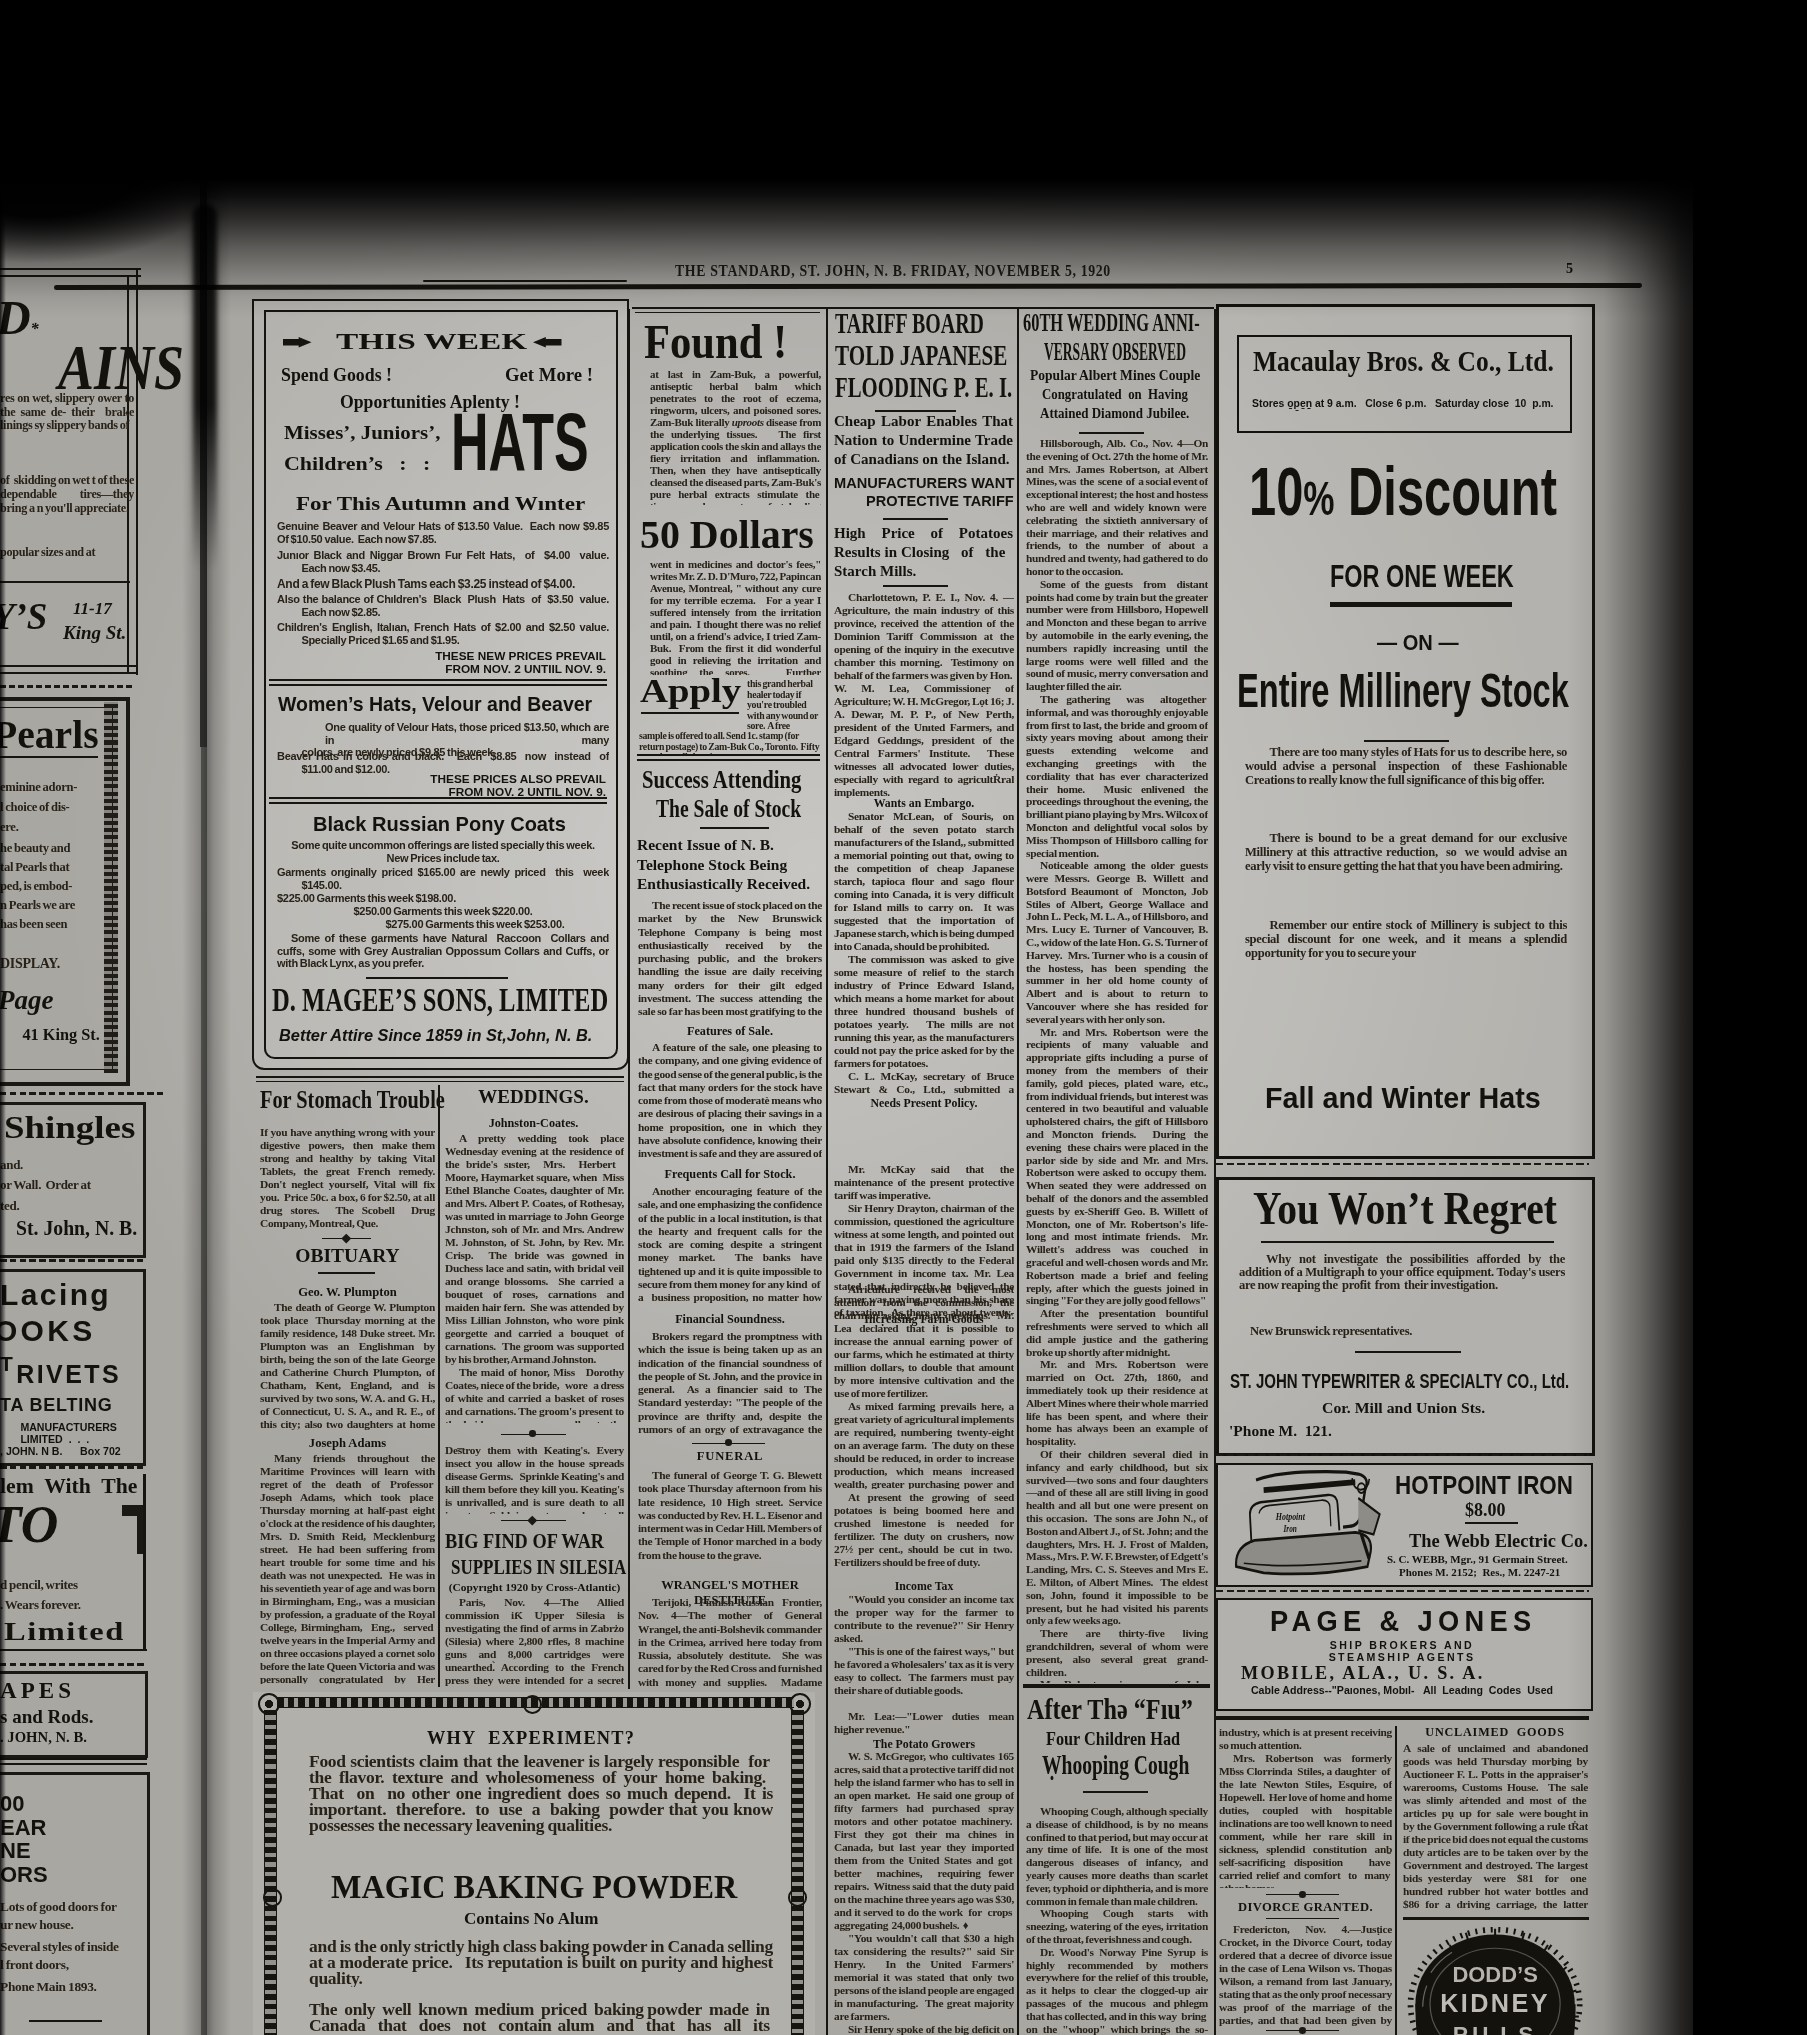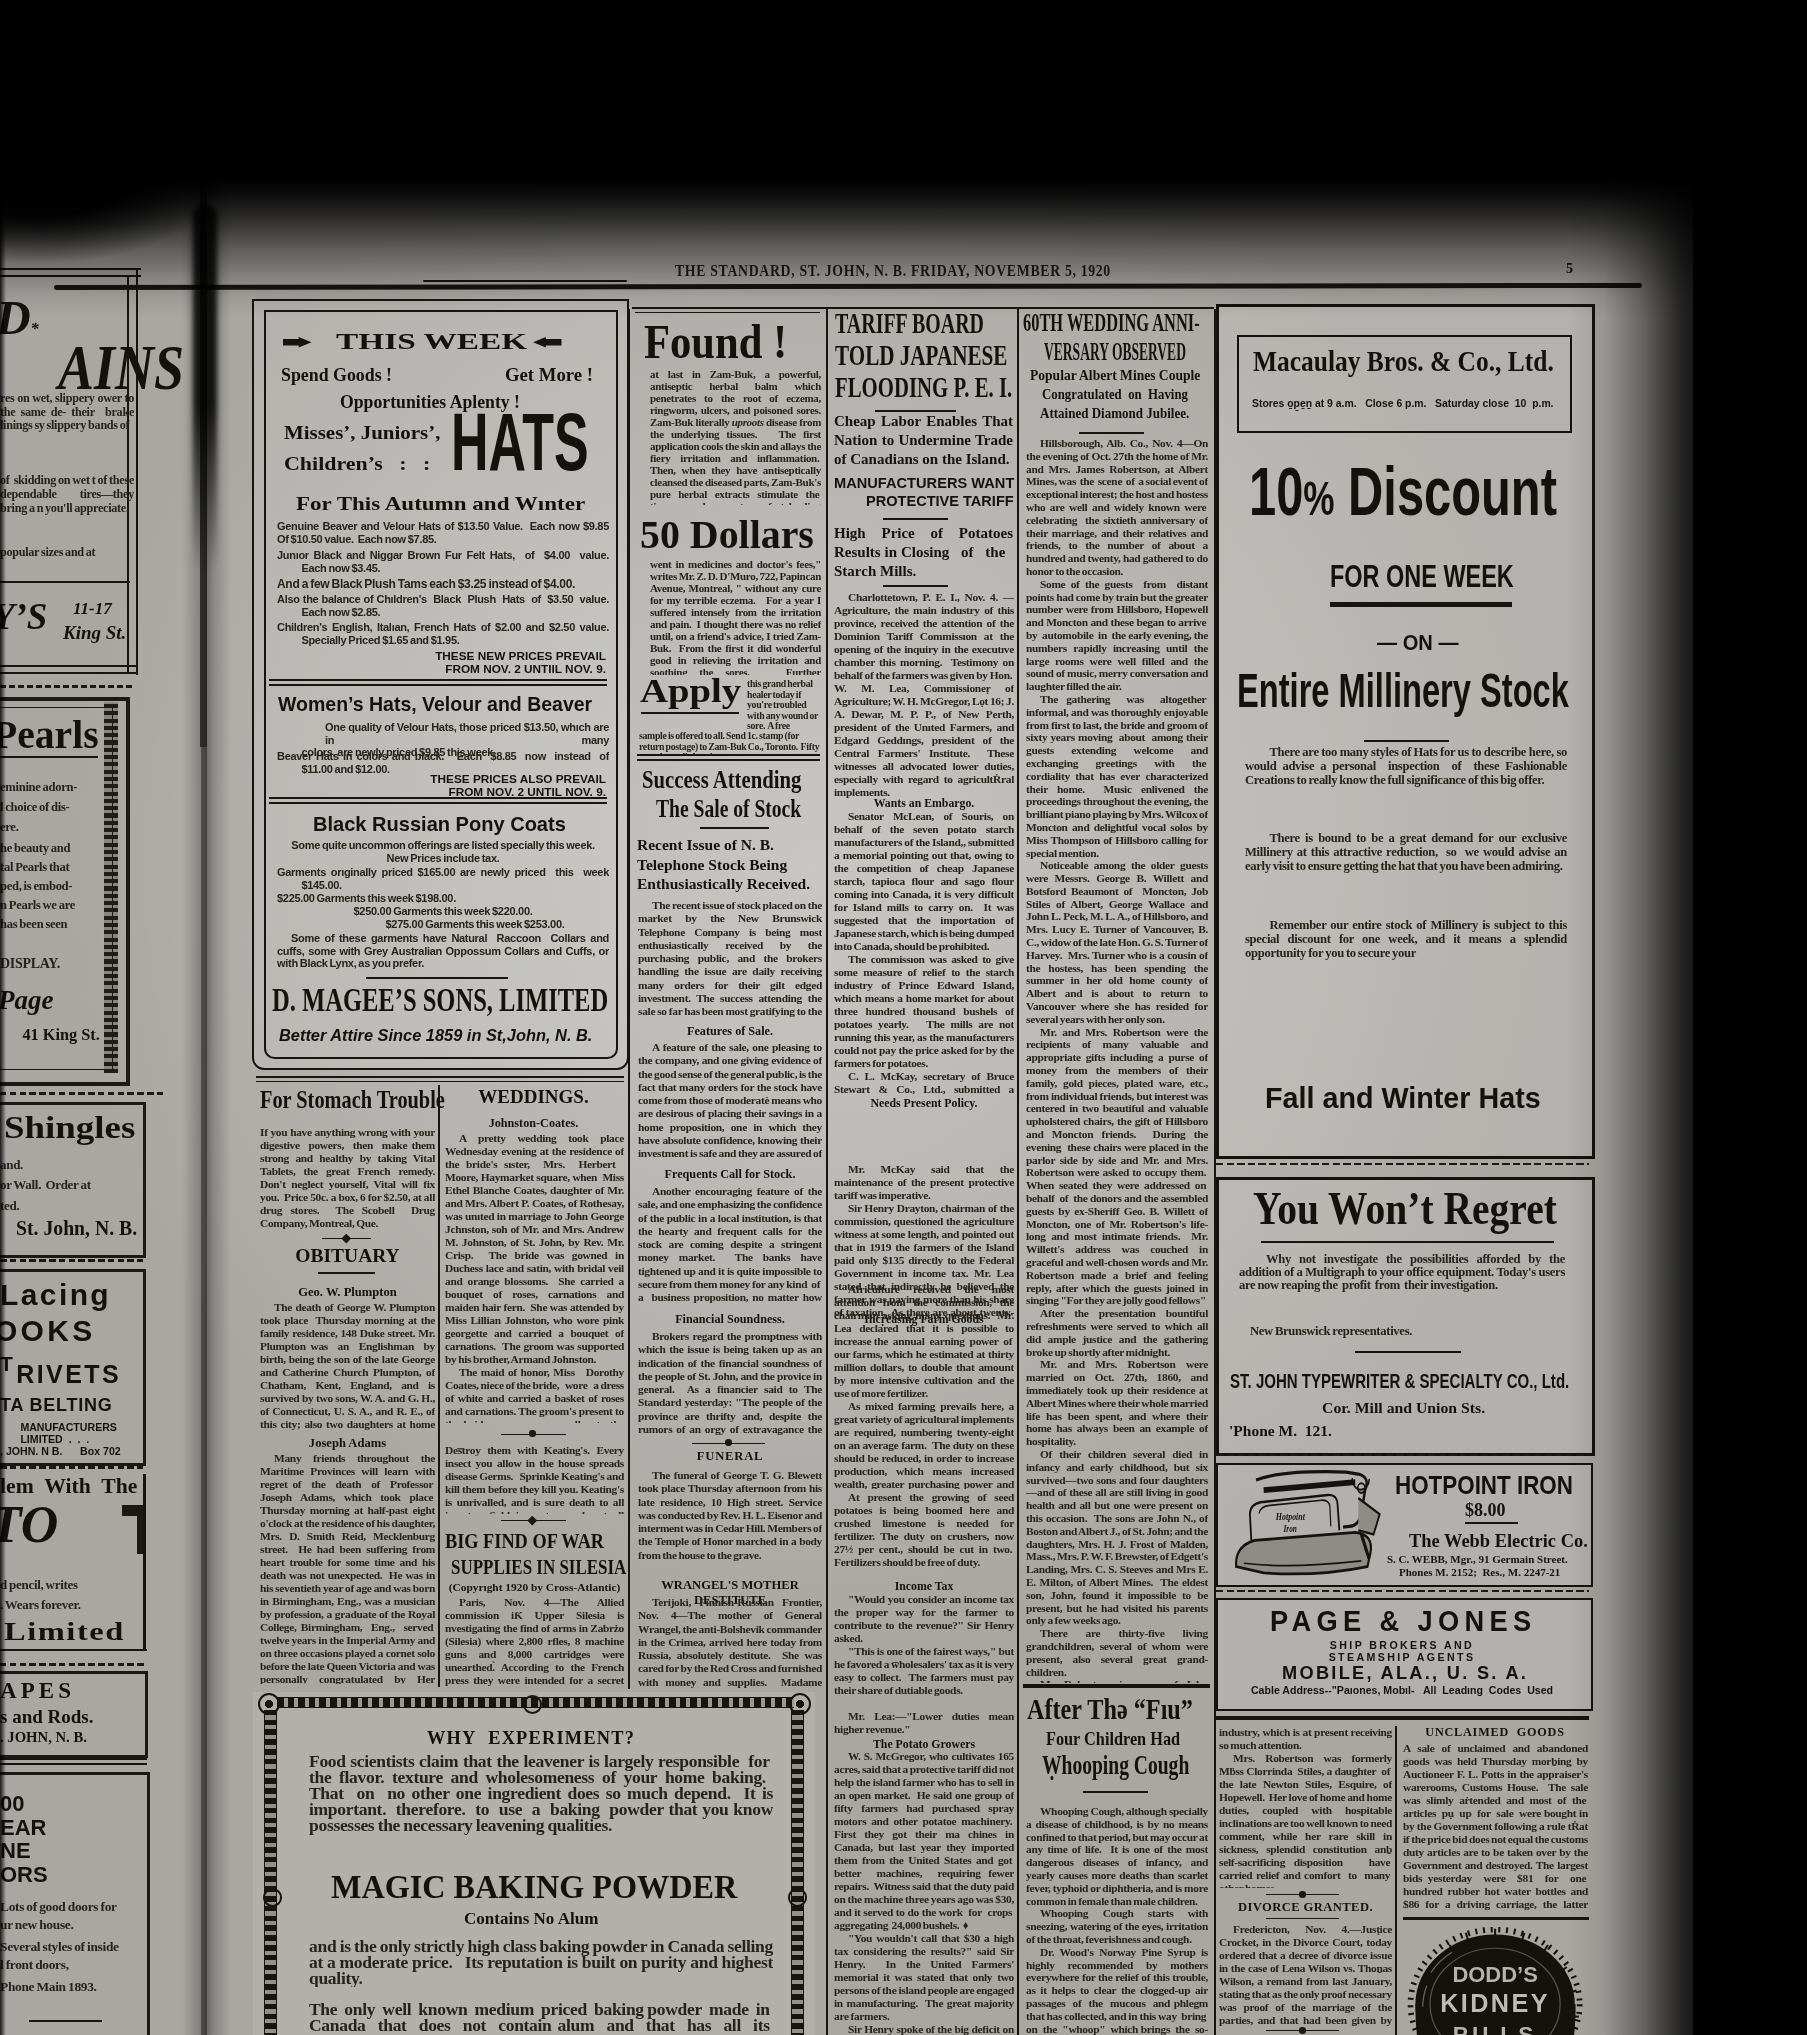--- a/index.html
+++ b/index.html
@@ -469,21 +469,21 @@
 <div class="a rule" style="left:1465px;top:1522px;width:53px;height:2px;"></div>
 <div class="a s hl" style="left:1409px;top:1530px;font-size:19.5px;"><span class="fit" style="transform:scaleX(0.944713);" w="440">The Webb Electric Co.</span></div>
 <div class="a s hl" style="left:1387px;top:1553px;font-size:11px;font-weight:bold;">S. C. WEBB, Mgr., 91 Germain Street.</div>
 <div class="a s hl" style="left:1399px;top:1566px;font-size:11px;font-weight:bold;">Phones M. 2152;&nbsp; Res., M. 2247-21</div>
 
 <div class="a" style="left:1216px;top:1590px;width:373px;height:2.4px;background:repeating-linear-gradient(90deg,#1b1913 0 7.3px,transparent 7.3px 10.6px);"></div>
 
 <div class="a" style="left:1216px;top:1598px;width:373px;height:109px;border:2.8px solid #14120d;background:rgba(255,255,255,0.12);"></div>
 <div class="a n hl" style="left:1270px;top:1605px;font-size:29px;letter-spacing:5.7px;"><span class="fit" style="transform:scaleX(0.939105);" w="660">PAGE &amp; JONES</span></div>
 <div class="a n hl c" style="left:1221px;top:1639px;width:362px;font-size:10.6px;letter-spacing:2.4px;line-height:12.2px;">SHIP BROKERS AND<br>STEAMSHIP AGENTS</div>
-<div class="a n hl" style="left:1282px;top:1662px;font-size:19px;letter-spacing:2.4px;"><span class="fit" style="transform:scaleX(0.957033);" w="600">MOBILE, ALA., U. S. A.</span></div>
+<div class="a n hl" style="left:1241px;top:1662px;font-size:19px;letter-spacing:2.4px;font-family:Liberation Serif, serif;"><span class="fit" style="transform:scaleX(0.957033);" w="600">MOBILE, ALA., U. S. A.</span></div>
 <div class="a n hl c" style="left:1221px;top:1684px;width:362px;font-size:10.6px;">Cable Address--"Paıones, Mobıl-&nbsp;&nbsp; All&nbsp; Leadıng&nbsp; Codes&nbsp; Used</div>
 
 <div class="a rule" style="left:1216px;top:1716px;width:373px;height:4.1px;"></div>
 
 <div class="a rule" style="left:1395px;top:1726px;width:1.6px;height:415px;"></div>
 
 <div class="a s bt j" style="left:1219px;top:1726px;width:173px;height:162px;font-size:11.4px;line-height:13px;">
       <p class="ni">industry, which is at present receiving so much attention.</p>
       <p>Mrs. Robertson was formerly Mḃss Clorrinda&nbsp; Stiles, a daughter&nbsp; of&nbsp; the late Newton Stiles, Esquire, of Hopewell.&nbsp; Her love of home and home duties, coupled with hospitable inclinations are too well known to need comment, while her rare skill in sickness, splendid constitution anḇ self-sacrificing disposition&nbsp;&nbsp; have&nbsp; carried relief and comfort&nbsp; to&nbsp; many&nbsp; other homes.</p>
     </div>

